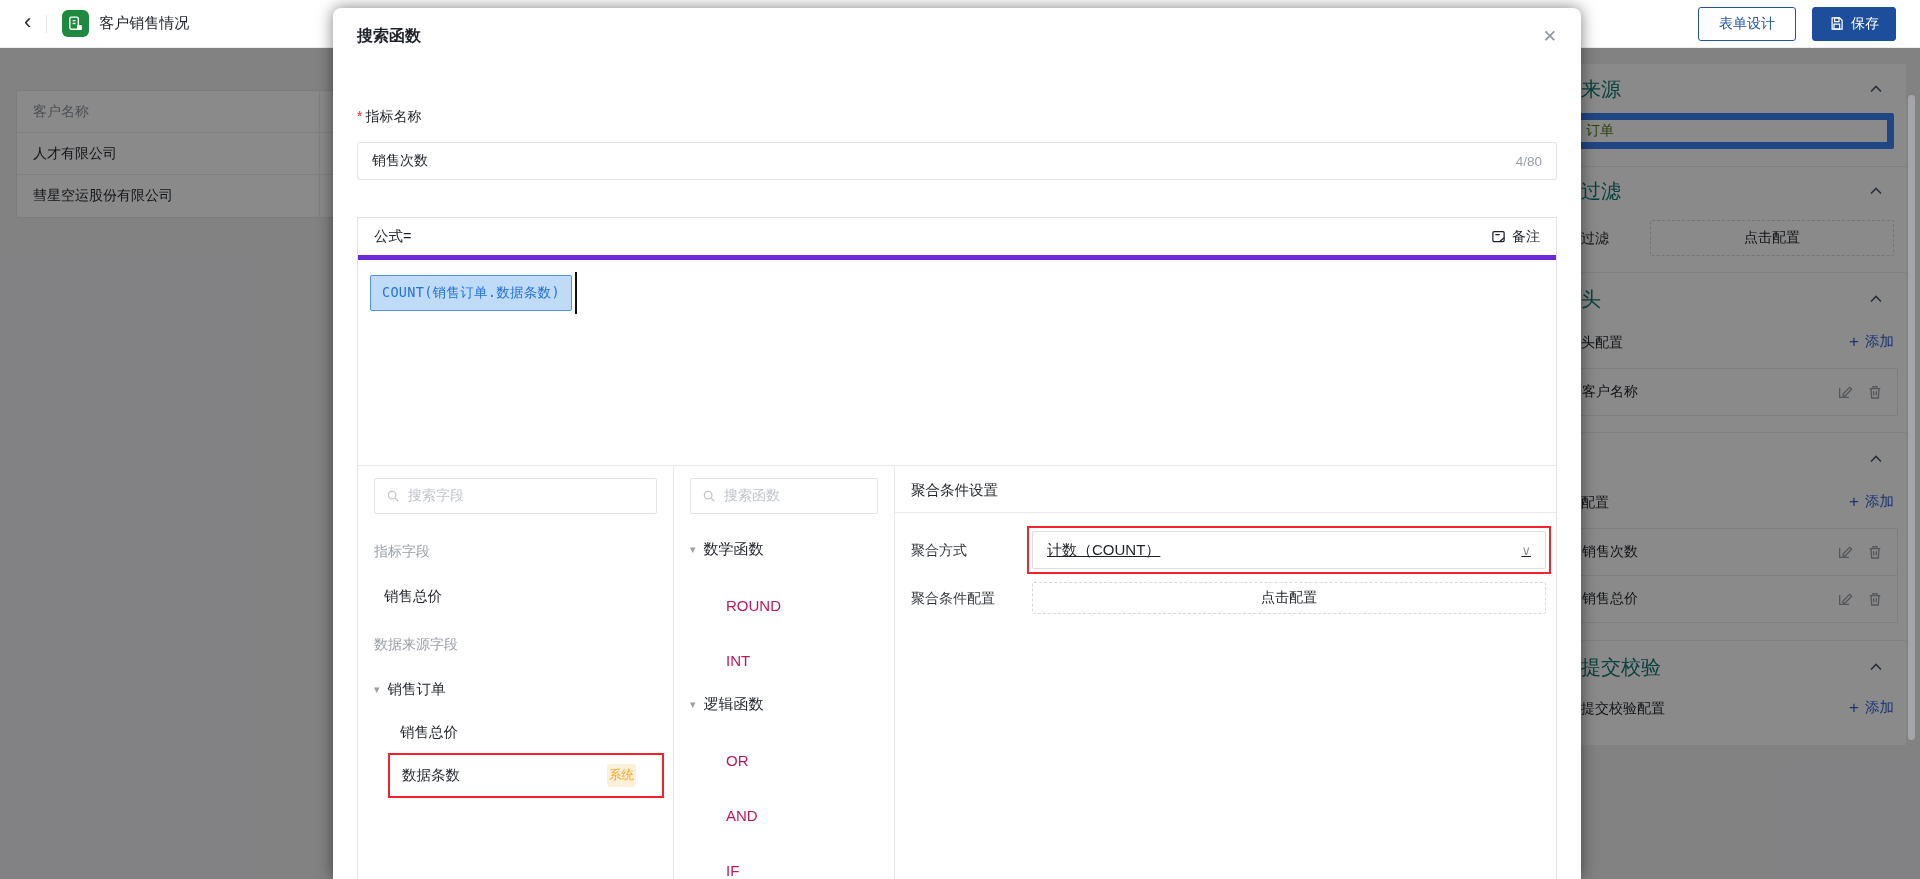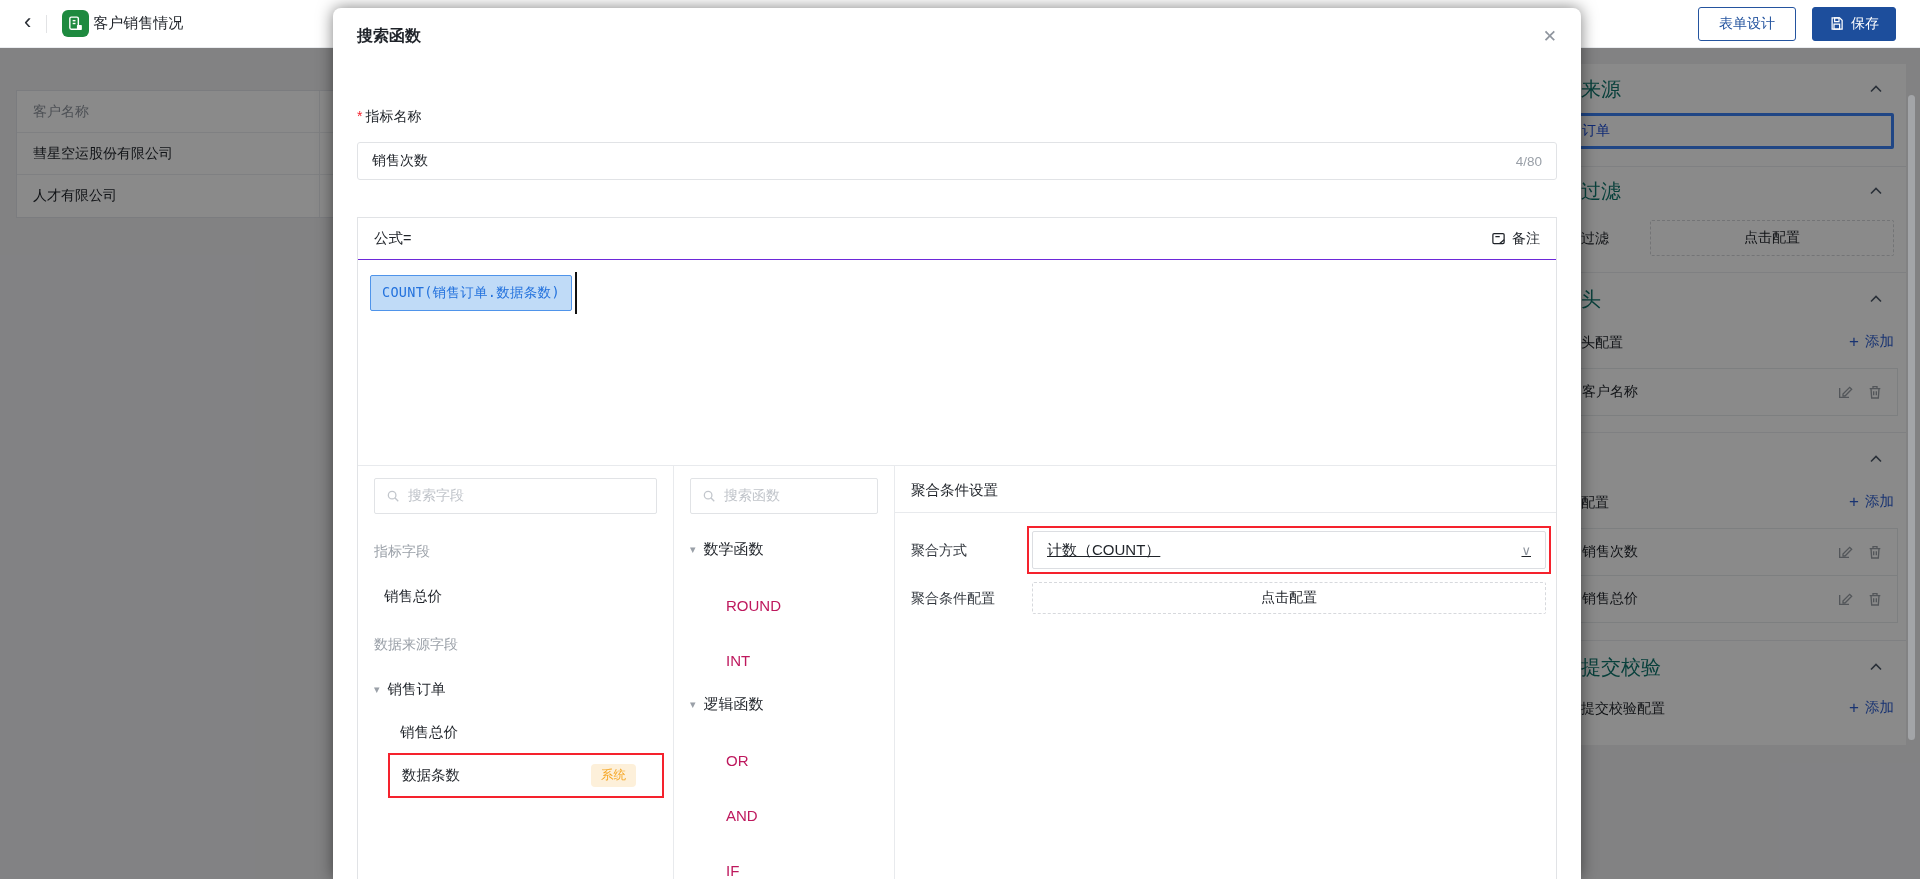--- a/index.html
+++ b/index.html
@@ -6,39 +6,39 @@
   html,body { background:#d8d8d8; }
   body { font-family:"Liberation Sans",sans-serif; color:#1f2329; }
   .stage { position:relative; width:1920px; height:879px; background:#f0f1f3; overflow:hidden; }
 
   
   .topbar { position:absolute; left:0; top:0; width:100%; height:48px; background:#fff;
             border-bottom:1px solid #ebedf0; display:flex; align-items:center; padding:0 24px; z-index:10; }
   .back { font-size:22px; color:#2b2f36; line-height:1; cursor:pointer; margin-top:-3px; }
   .tb-div { width:1px; height:18px; background:#e2e3e5; margin:0 15px; }
   .app-icon { width:27px; height:27px; border-radius:6px; background:#1e8a3f; display:flex; align-items:center; justify-content:center; }
-  .tb-title { font-size:15px; font-weight:500; margin-left:4px; color:#1f2329; }
+  .tb-title { font-size:15px; font-weight:500; margin-left:10px; color:#1f2329; }
   .tb-right { margin-left:auto; display:flex; gap:16px; align-items:center; }
   .btn { height:34px; border-radius:3px; font-size:14px; display:flex; align-items:center; justify-content:center; cursor:pointer; }
   .btn-outline { padding:0 20px; border:1px solid #24549f; color:#24549f; background:#fff; }
   .btn-primary { padding:0 16px; background:#1d4e9c; color:#fff; gap:7px; border:1px solid #1d4e9c; }
 
   
   .customer-table { position:absolute; left:16px; top:90px; width:430px; background:#fff; border:1px solid #e4e6ea; z-index:1; }
   .ct-colline { position:absolute; left:302px; top:0; bottom:0; width:1px; background:#ebedf0; }
   .ct-header { height:42px; display:flex; align-items:center; padding-left:16px; color:#8f959e; font-size:14px; border-bottom:1px solid #ebedf0; }
   .ct-row { height:42px; display:flex; align-items:center; padding-left:16px; color:#1f2329; font-size:14px; border-bottom:1px solid #ebedf0; }
   .ct-row:last-child { border-bottom:none; }
 
   .side-panel { position:absolute; left:1560px; top:64px; width:346px; height:681px; background:#fff; z-index:1; }
   .p-sec { position:absolute; left:21px; right:24px; height:30px; display:flex; justify-content:space-between; align-items:center; }
   .p-sec .p-name { font-size:20px; color:#0f766e; }
   .p-div { position:absolute; left:0; right:0; height:1px; background:#ebedf0; }
-  .p-input { position:absolute; left:6px; right:12px; height:36px; border:3px solid #3b82f6; border-radius:2px;
-             display:flex; align-items:center; padding-left:13px; font-size:14px; color:#1d4ed8; }
+  .p-input { position:absolute; left:6px; right:12px; height:36px; border:7px solid #3b82f6; border-radius:2px;
+             display:flex; align-items:center; padding-left:13px; font-size:14px; color:#4d7c0f; }
   .p-row-label { position:absolute; left:21px; font-size:14px; color:#1f2329; }
   .p-dashed { position:absolute; left:90px; right:12px; height:36px; border:1px dashed #d5d7da; border-radius:2px;
               display:flex; align-items:center; justify-content:center; font-size:14px; color:#1f2329; cursor:pointer; }
   .p-add { position:absolute; right:12px; display:flex; align-items:center; gap:6px; color:#2e5fd2; font-size:14.5px; cursor:pointer; }
   .p-add .plus { font-size:17px; line-height:1; }
   .p-item { position:absolute; left:6px; right:8px; height:48px; border:1px solid #e8eaed; background:#fff;
             display:flex; align-items:center; padding:0 14px 0 15px; font-size:14px; color:#1f2329; }
   .p-item .icons { margin-left:auto; display:flex; gap:14px; }
   .p-item .icons svg { cursor:pointer; }
 
@@ -54,21 +54,21 @@
   .m-title { font-size:16px; font-weight:600; color:#1f2329; }
   .m-close { font-size:17px; color:#8f959e; cursor:pointer; }
   .m-body { padding:0 24px; }
   .req-label { margin-top:44px; font-size:14px; color:#1f2329; }
   .req-label .star { color:#f5222d; margin-right:3px; }
   .name-input { margin-top:16px; height:38px; border:1px solid #e1e3e6; border-radius:3px;
                 display:flex; align-items:center; padding:0 14px; font-size:14px; color:#1f2329; }
   .name-counter { margin-left:auto; color:#9aa0a8; font-size:13.5px; }
 
   .formula-box { margin-top:37px; border:1px solid #e1e3e6; height:664px; display:flex; flex-direction:column; }
-  .f-head { height:42px; border-bottom:1px solid #6d28d9; display:flex; align-items:center; justify-content:space-between; padding:0 16px; flex:none; }
+  .f-head { height:42px; border-bottom:5px solid #6d28d9; display:flex; align-items:center; justify-content:space-between; padding:0 16px; flex:none; }
   .f-label { font-size:14.5px; color:#1f2329; }
   .note-btn { display:flex; align-items:center; gap:6px; font-size:14px; color:#1f2329; cursor:pointer; }
   .f-editor { height:205px; flex:none; padding:12px; position:relative; }
   .token { display:inline-block; background:#c0dbf7; border:1px solid #4f94ea; border-radius:2px; color:#2372dd;
            font-family:"DejaVu Sans Mono",monospace; font-size:13.5px; padding:8px 11px; letter-spacing:0.3px; cursor:grab; }
   .cursor { display:inline-block; width:2px; height:42px; background:#111; vertical-align:middle; margin-left:3px; }
 
   .f-cols { flex:1; display:flex; border-top:0; min-height:0; }
   .col { position:relative; border-right:1px solid #e8eaed; padding:12px 16px; }
   .col-fields { width:316px; flex:none; }
@@ -82,21 +82,21 @@
   .sec-label { color:#9aa0a8; font-size:14px; }
   .col-fields .sec-label.first { margin-top:29px; }
   .field-item { margin-top:26px; padding-left:10px; font-size:14.5px; color:#1f2329; cursor:pointer; }
   .col-fields .sec-label.second { margin-top:30px; }
   .tree-row { margin-top:26px; display:flex; align-items:center; gap:8px; font-size:14.5px; color:#1f2329; cursor:pointer; }
   .tree-row .caret { color:#9aa0a8; font-size:11px; }
   .tree-child { margin-top:24px; padding-left:26px; font-size:14.5px; color:#1f2329; cursor:pointer; }
   .hl-row { position:absolute; left:30px; top:287px; width:276px; height:45px; border:2px solid #f5222d;
             display:flex; align-items:center; padding-left:12px; font-size:14.5px; color:#1f2329; cursor:pointer; }
   .badge { margin-left:auto; margin-right:26px; background:#fdf0da; color:#f5a623; font-size:12.5px;
-           border-radius:4px; padding:3px 10px; }
+           border-radius:4px; padding:3px 2px; }
 
   .func-group { margin-top:26px; display:flex; align-items:center; gap:8px; font-size:15px; color:#1f2329; cursor:pointer; }
   .func-group .caret { color:#9aa0a8; font-size:11px; }
   .func-item { margin-top:38px; padding-left:36px; font-size:15px; color:#be185d; cursor:pointer; }
 
   .agg-title { padding:15px 16px 12px; font-size:14.5px; color:#1f2329; border-bottom:1px solid #e8eaed; }
   .agg-label { position:absolute; left:16px; font-size:14px; color:#33383f; }
   .red-wrap { position:absolute; left:132px; top:60px; width:524px; height:48px; border:2px solid #f5222d;
               display:flex; align-items:center; padding:3px; }
   .agg-select { flex:1; height:38px; border:1px solid #dcdee2; border-radius:2px; background:#fff;
@@ -131,22 +131,22 @@
           <rect x="8" y="13" width="9" height="8"></rect>
         </svg>
         <span>保存</span>
       </div>
     </div>
   </div>
 
   <div class="customer-table">
     <div class="ct-colline"></div>
     <div class="ct-header">客户名称</div>
+    <div class="ct-row">人才有限公司</div>
     <div class="ct-row">彗星空运股份有限公司</div>
-    <div class="ct-row">人才有限公司</div>
   </div>
 
   <div class="side-panel">
     <div class="p-sec" style="top:10px">
       <span class="p-name">来源</span>
       <svg width="12" height="8" viewBox="0 0 12 8" fill="none" stroke="#4e5969" stroke-width="1.6">
           <polyline points="1,6.5 6,1.5 11,6.5"></polyline>
         </svg>
     </div>
     <div class="p-input" style="top:49px">

